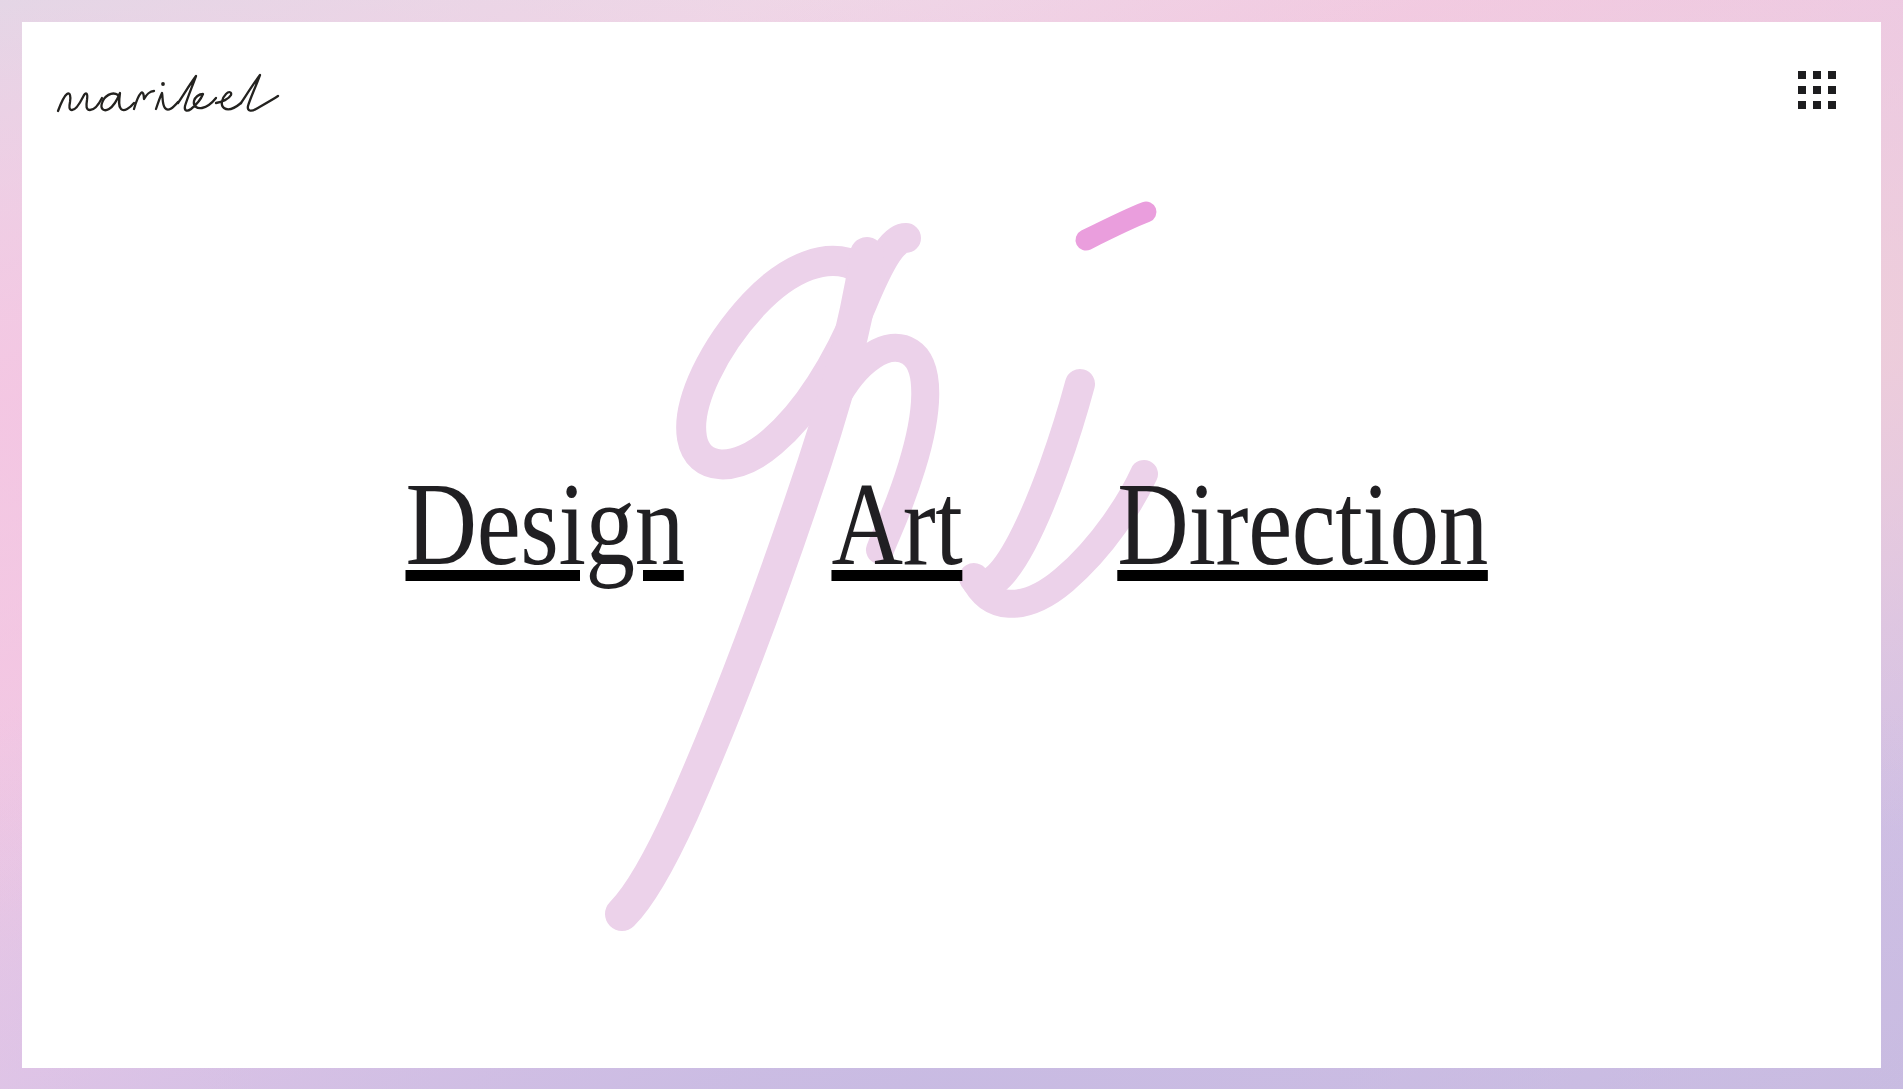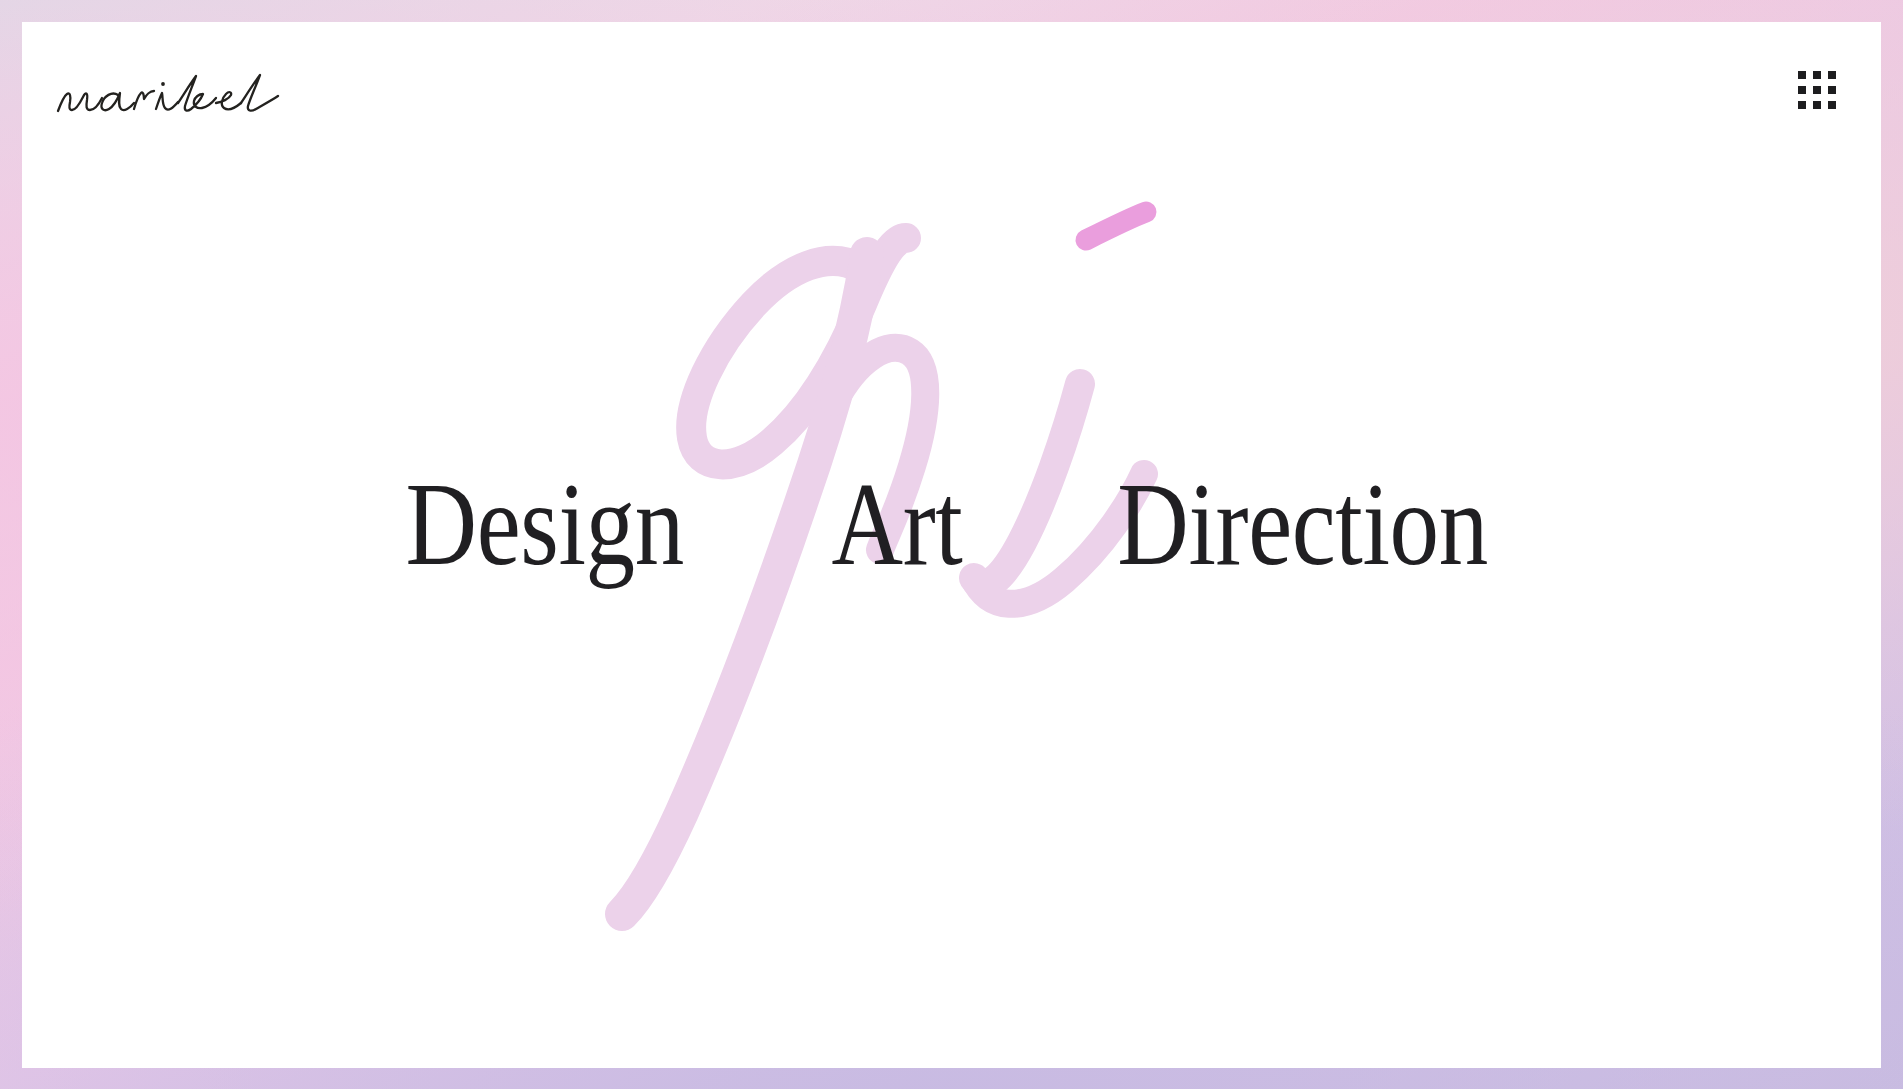--- a/index.html
+++ b/index.html
@@ -117,20 +117,21 @@
     justify-content:center;
     z-index:3;
     padding-bottom:20px;
   }
 
   .service-row {
     display:flex;
     align-items:flex-end;
     justify-content:center;
     white-space:nowrap;
+    text-decoration:underline;
   }
   .service-row--one { gap:108px; margin-bottom:20px; }
   .service-row--two { gap:104px; }
 
   .service-word {
     font-family:"Liberation Serif", serif;
     font-size:118px;
     line-height:1.18;
     font-weight:400;
     color:#201f22;

